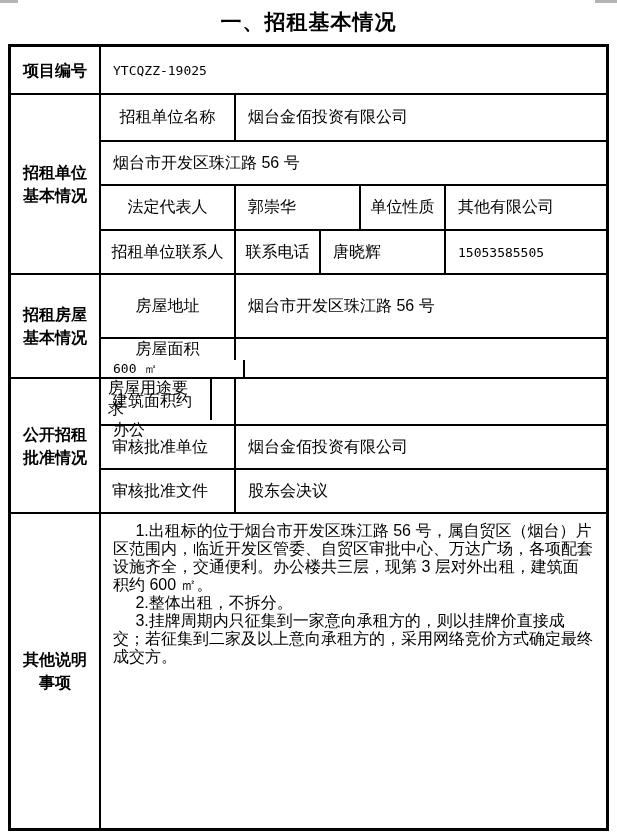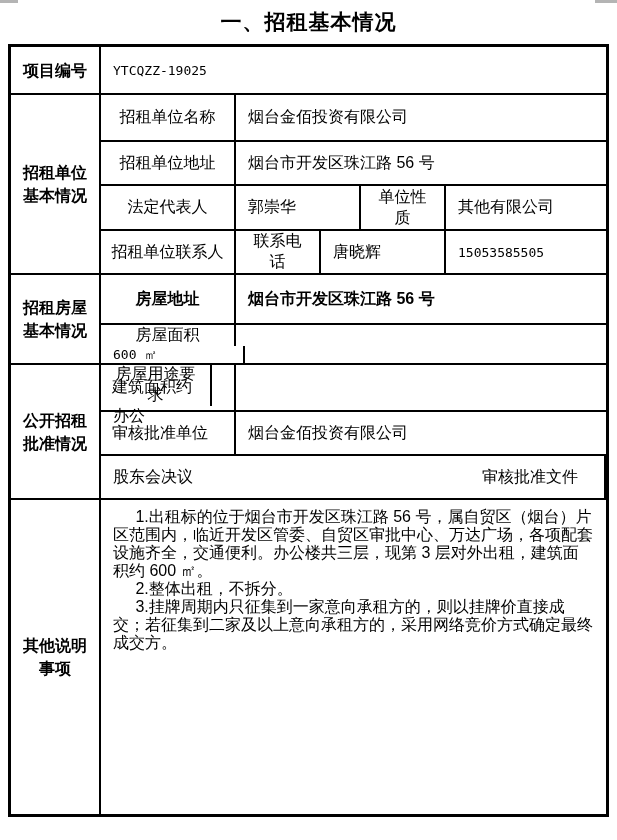--- a/index.html
+++ b/index.html
@@ -44,38 +44,38 @@
   .cell { box-sizing: border-box; display: flex; align-items: center; font-size: 16px; min-width: 0; }
   .lab {
     width: 135px; flex: none; border-right: 2px solid #000;
     justify-content: center; text-align: center; padding: 0 8px;
   }
   .lab.left { justify-content: flex-start; text-align: left; padding: 0 4px 0 11px; }
   .val { flex: 1; padding: 0 12px; }
   .val.fixed { flex: none; border-right: 2px solid #000; }
   .w125 { width: 125px; }
   .w144 { width: 144px; }
-  .lab2 { flex: none; border-right: 2px solid #000; justify-content: center; text-align: center; padding: 0 14px; }
+  .lab2 { flex: none; border-right: 2px solid #000; justify-content: center; text-align: left; padding: 0 7px; }
   .w85  { width: 85px; }
   .w111 { width: 111px; }
 
   .mono { font-family: "DejaVu Sans Mono", monospace; font-size: 13px; }
 
   .notes-cell {
     flex: 1; min-width: 0; box-sizing: border-box;
     padding: 8px 12px 0 12px; font-size: 16px; line-height: 18px;
     display: block;
   }
   .notes-cell p { margin: 0; text-indent: 1.4em; }
 
   
   .h46 { height: 46px; }
   .h45 { height: 45px; }
   .h44 { height: 44px; }
-  .h61 { height: 48px; font-weight: bold; }
+  .h61 { height: 62px; }
   .h40 { height: 40px; flex-direction: column; }
   .h323 { height: 316px; }
 </style>
 </head>
 <body>
 
 <div class="page">
 
   <div class="edge-artifact edge-left"></div>
   <div class="edge-artifact edge-right"></div>
@@ -90,21 +90,20 @@
     </div>
 
     <div class="sec">
       <div class="sec-label">招租单位基本情况</div>
       <div class="sub">
         <div class="subrow h45">
           <div class="cell lab">招租单位名称</div>
           <div class="cell val">烟台金佰投资有限公司</div>
         </div>
         <div class="subrow h44">
-          <div class="cell lab">招租单位地址</div>
           <div class="cell val">烟台市开发区珠江路 56 号</div>
         </div>
         <div class="subrow h45">
           <div class="cell lab">法定代表人</div>
           <div class="cell val fixed w125">郭崇华</div>
           <div class="cell lab2 w85">单位性质</div>
           <div class="cell val">其他有限公司</div>
         </div>
         <div class="subrow h44">
           <div class="cell lab">招租单位联系人</div>
@@ -136,22 +135,22 @@
       <div class="sub">
         <div class="subrow h45">
           <div class="cell lab left">建筑面积约</div>
           <div class="cell val"></div>
         </div>
         <div class="subrow h44">
           <div class="cell lab left">审核批准单位</div>
           <div class="cell val">烟台金佰投资有限公司</div>
         </div>
         <div class="subrow h44">
+          <div class="cell lab left">审核批准文件</div>
           <div class="cell val">股东会决议</div>
-          <div class="cell lab left">审核批准文件</div>
         </div>
       </div>
     </div>
 
     <div class="sec h323">
       <div class="sec-label">其他说明事项</div>
       <div class="notes-cell">
         <p>1.出租标的位于烟台市开发区珠江路 56 号，属自贸区（烟台）片区范围内，临近开发区管委、自贸区审批中心、万达广场，各项配套设施齐全，交通便利。办公楼共三层，现第 3 层对外出租，建筑面积约 600 ㎡。</p>
         <p>2.整体出租，不拆分。</p>
         <p>3.挂牌周期内只征集到一家意向承租方的，则以挂牌价直接成交；若征集到二家及以上意向承租方的，采用网络竞价方式确定最终成交方。</p>

